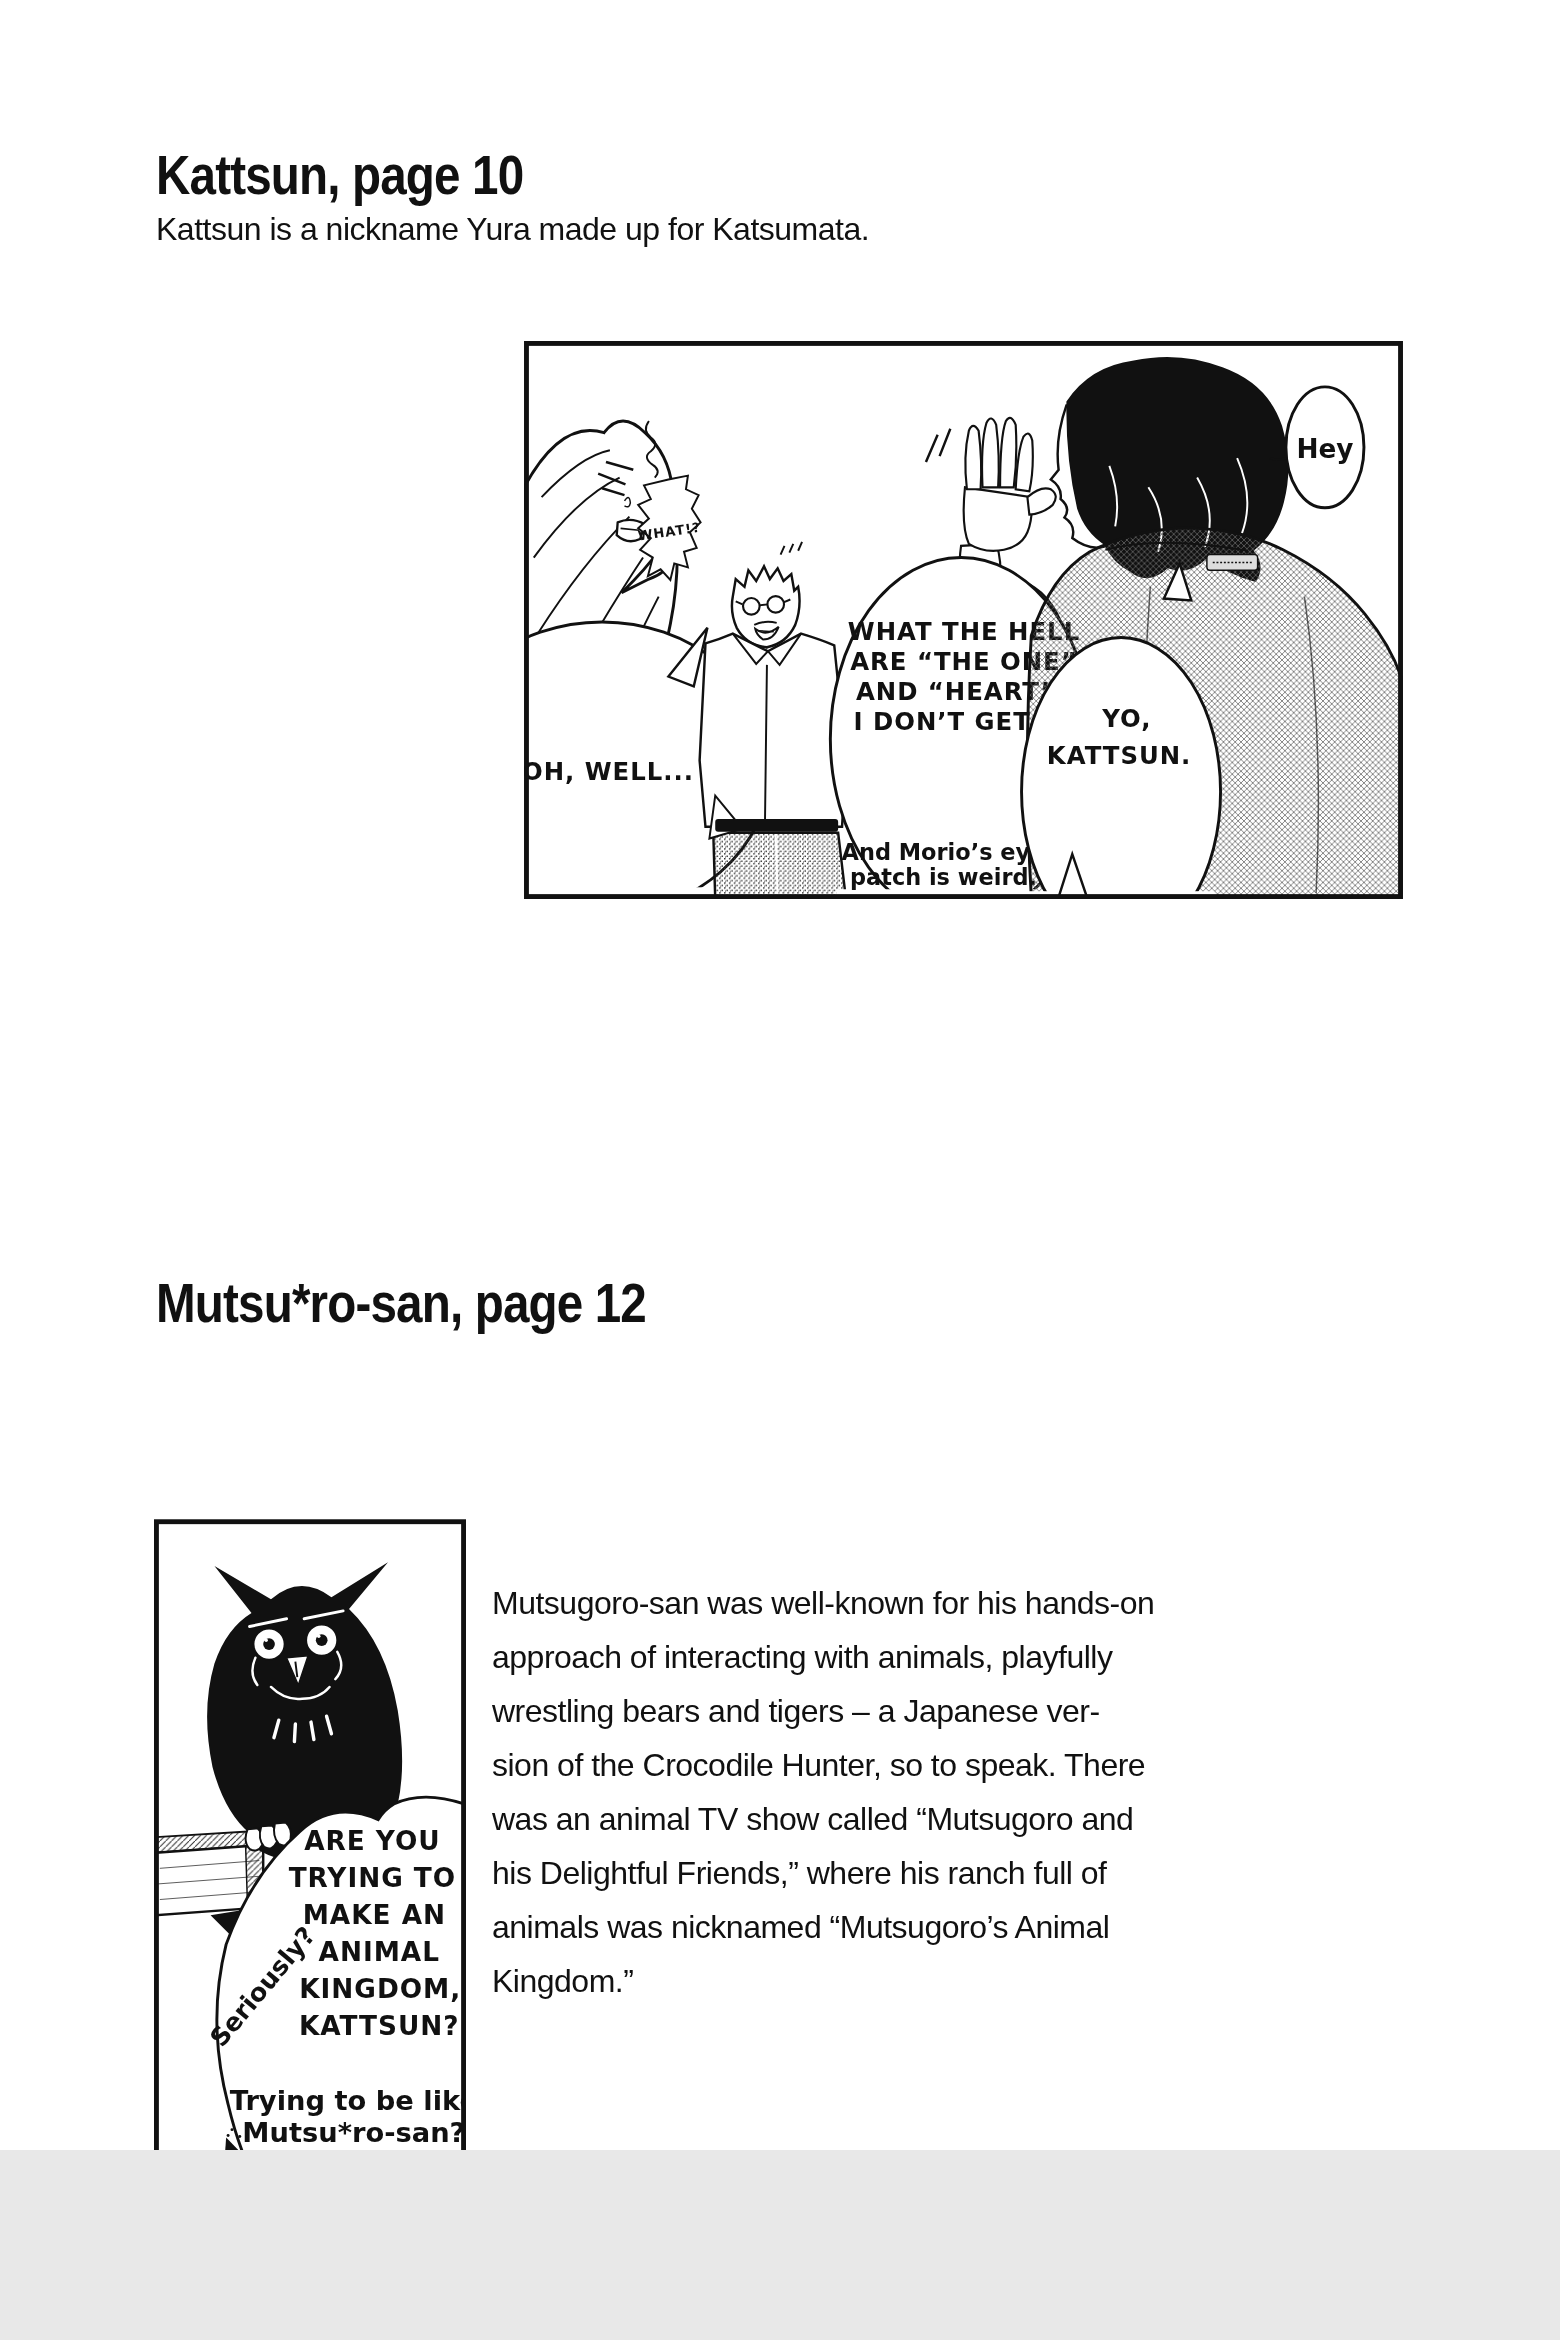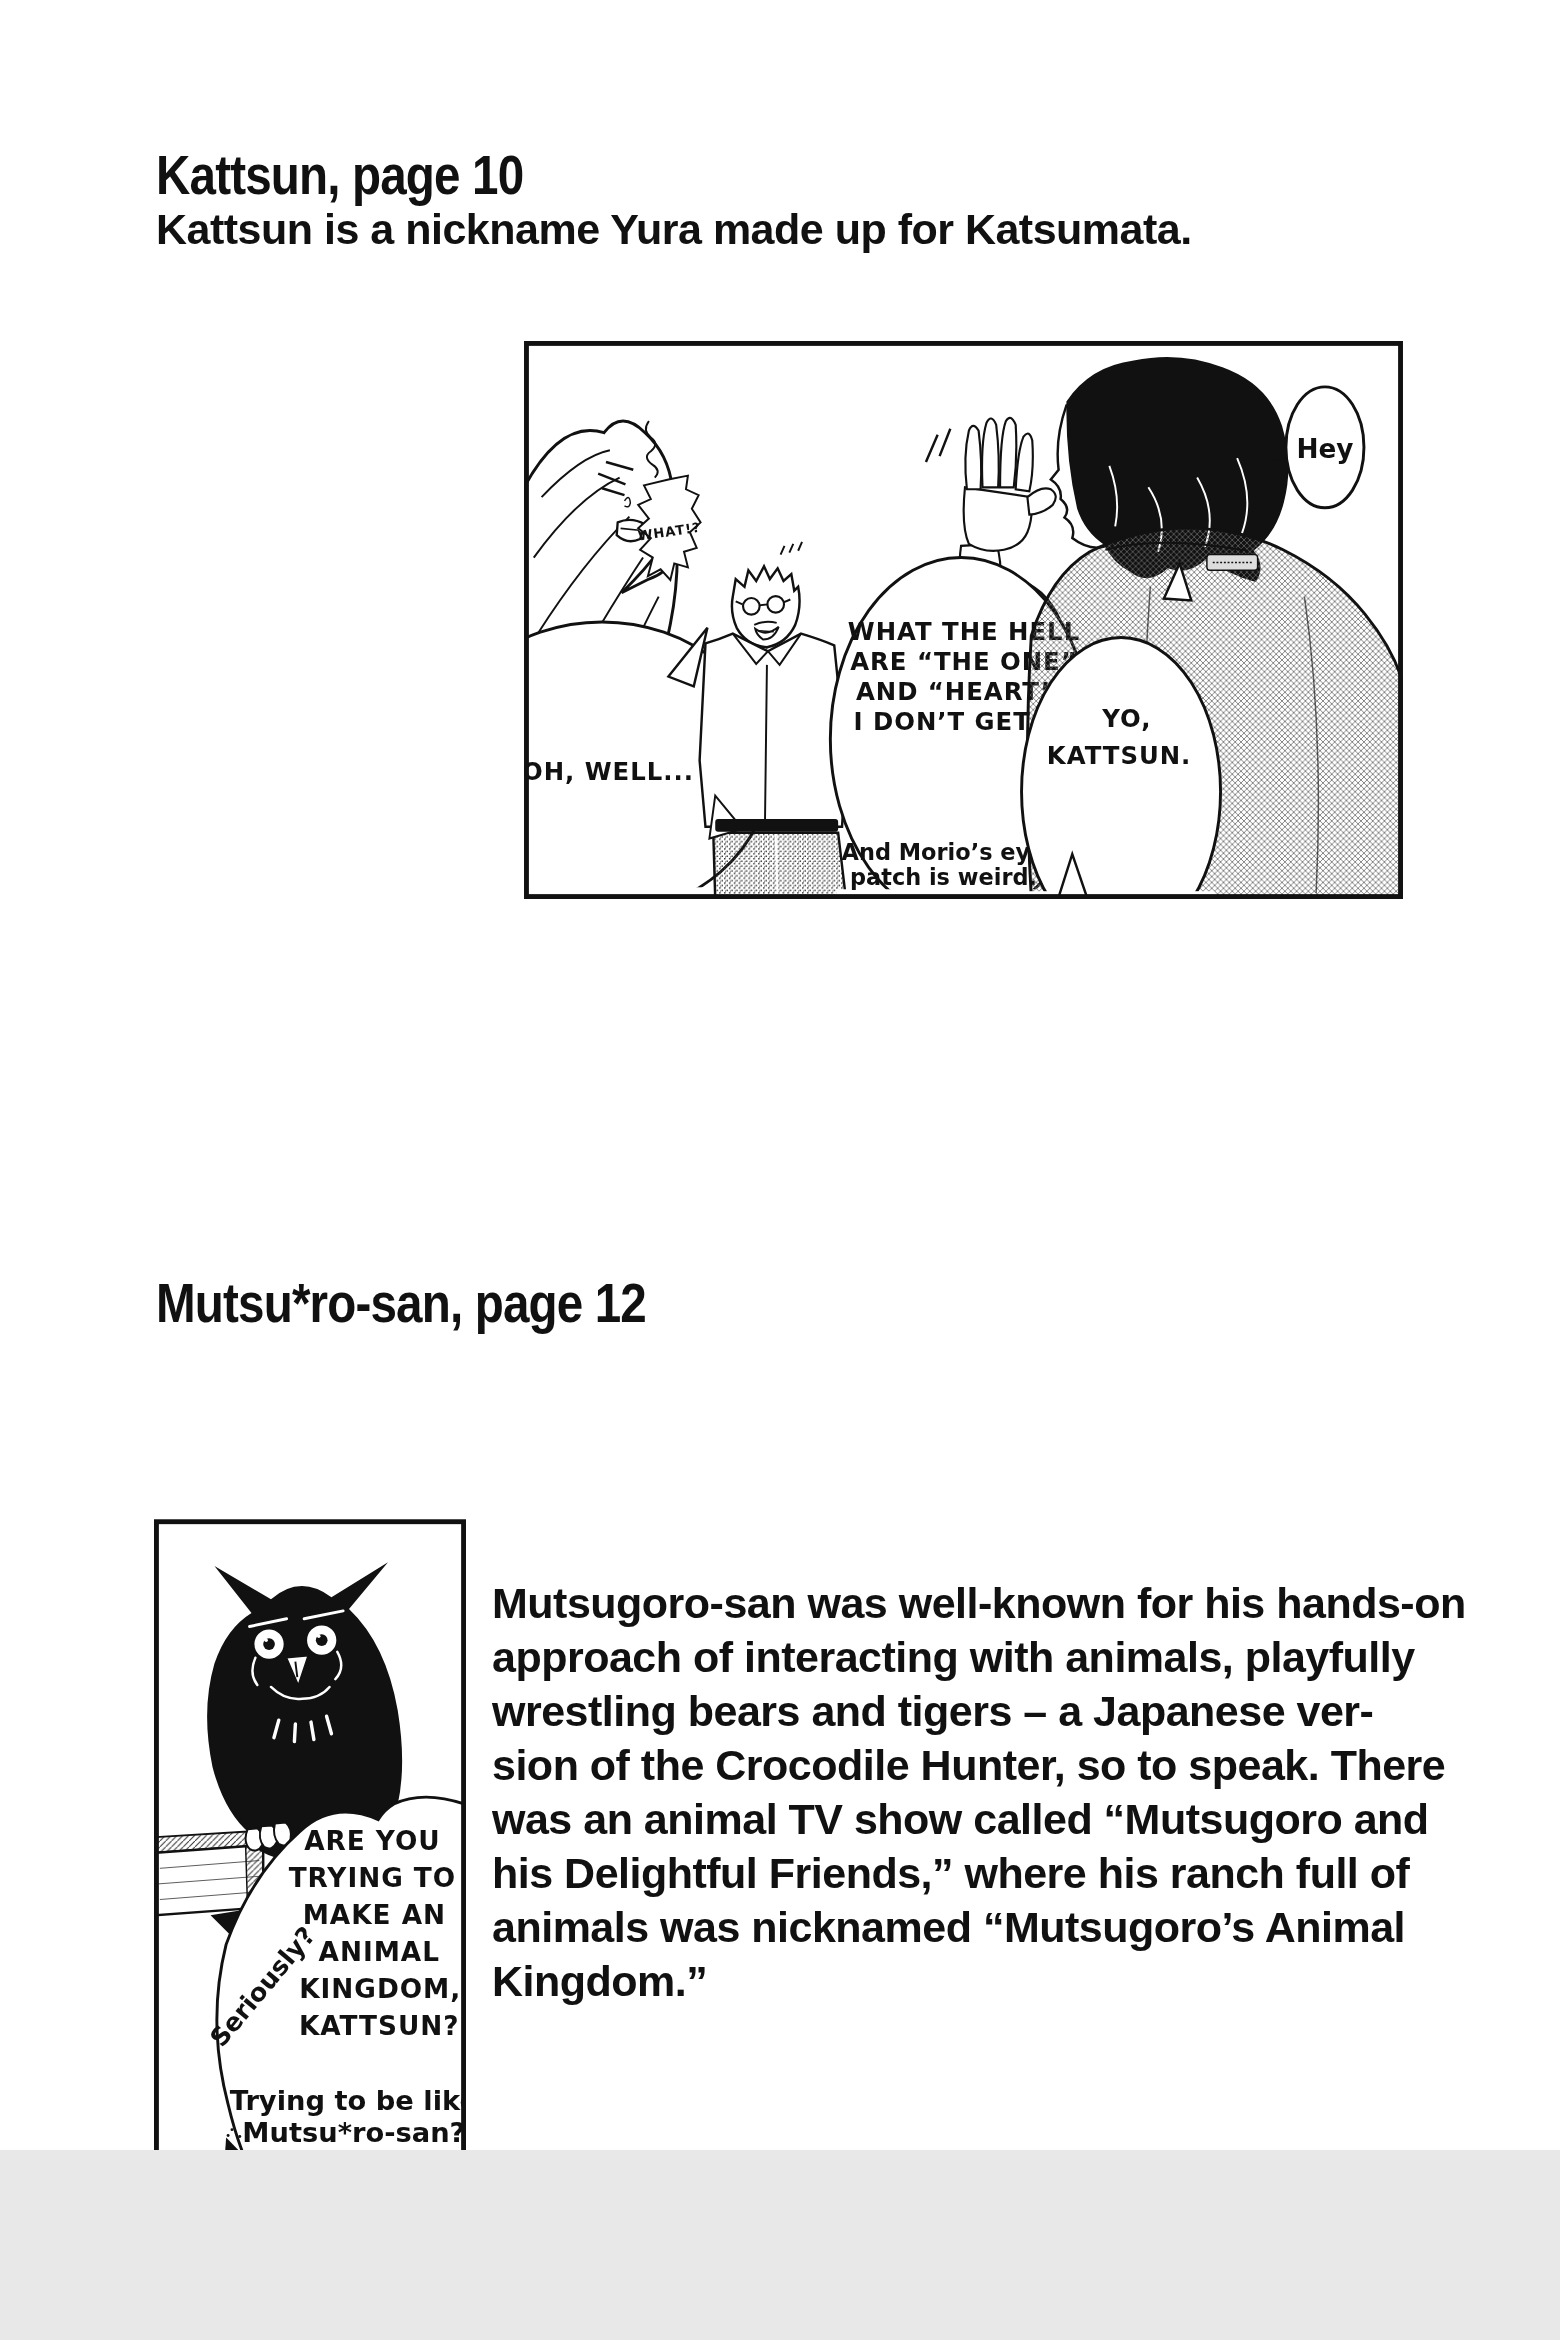--- a/index.html
+++ b/index.html
@@ -6,21 +6,21 @@
   .page{
     position:relative;width:1560px;height:2150px;background:#ffffff;
     font-family:"Liberation Sans",sans-serif;color:#111;overflow:hidden;
   }
   .abs{position:absolute;}
   .h1{
     font-size:56px;font-weight:700;letter-spacing:-1px;white-space:nowrap;
     transform:scaleX(.85);transform-origin:left top;line-height:1.05;
   }
   .body-text{
-    font-size:43px;font-weight:700;letter-spacing:-0.5px;line-height:53px;
+    font-size:32px;font-weight:400;letter-spacing:-0.5px;line-height:53px;
     white-space:pre-line;
   }
   .wrapped{line-height:54px;margin-top:48px;}
   .pagenum{
     font-family:"DejaVu Serif",serif;font-size:39px;letter-spacing:13.7px;
     font-weight:600;
   }
   svg text{
     font-family:"DejaVu Sans",sans-serif;font-weight:700;fill:#111;
   }

